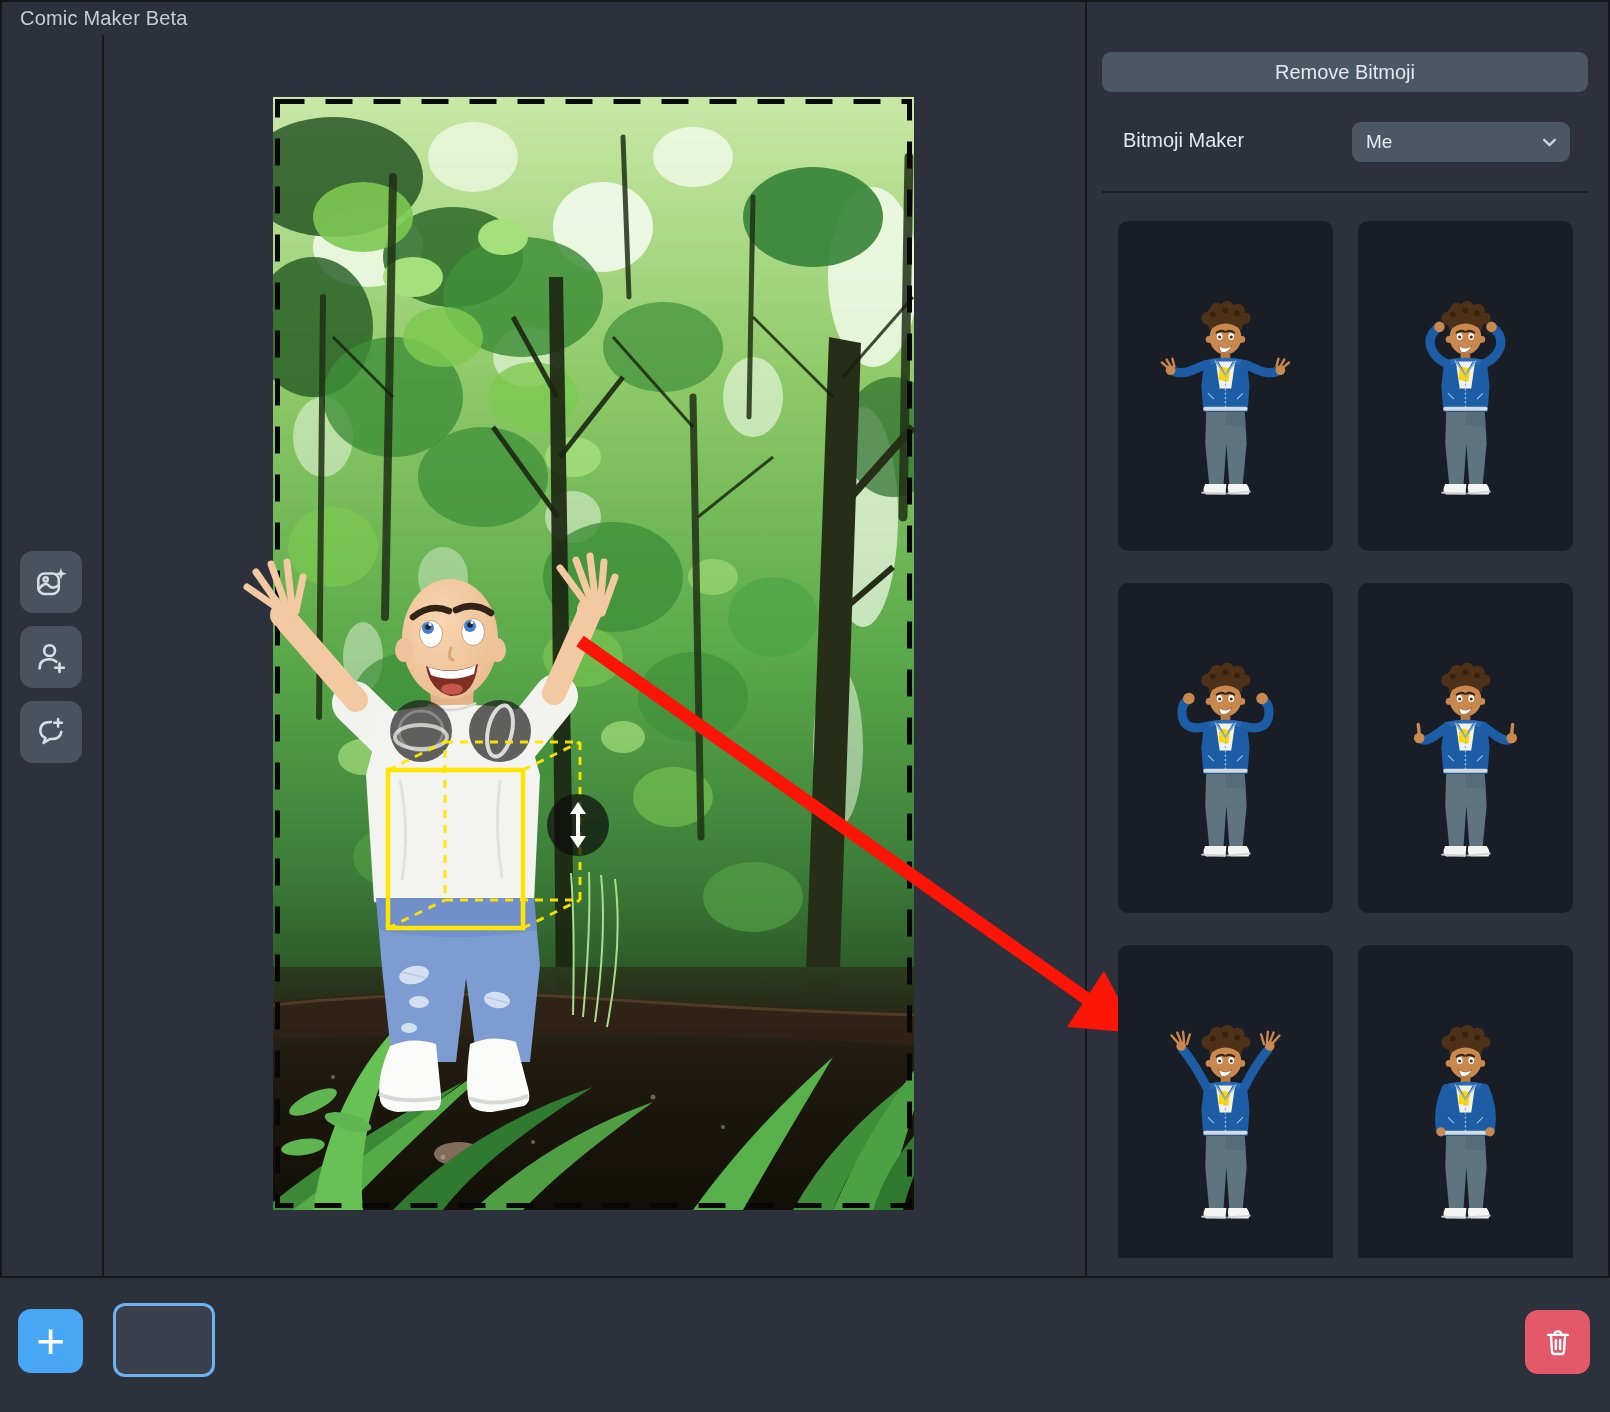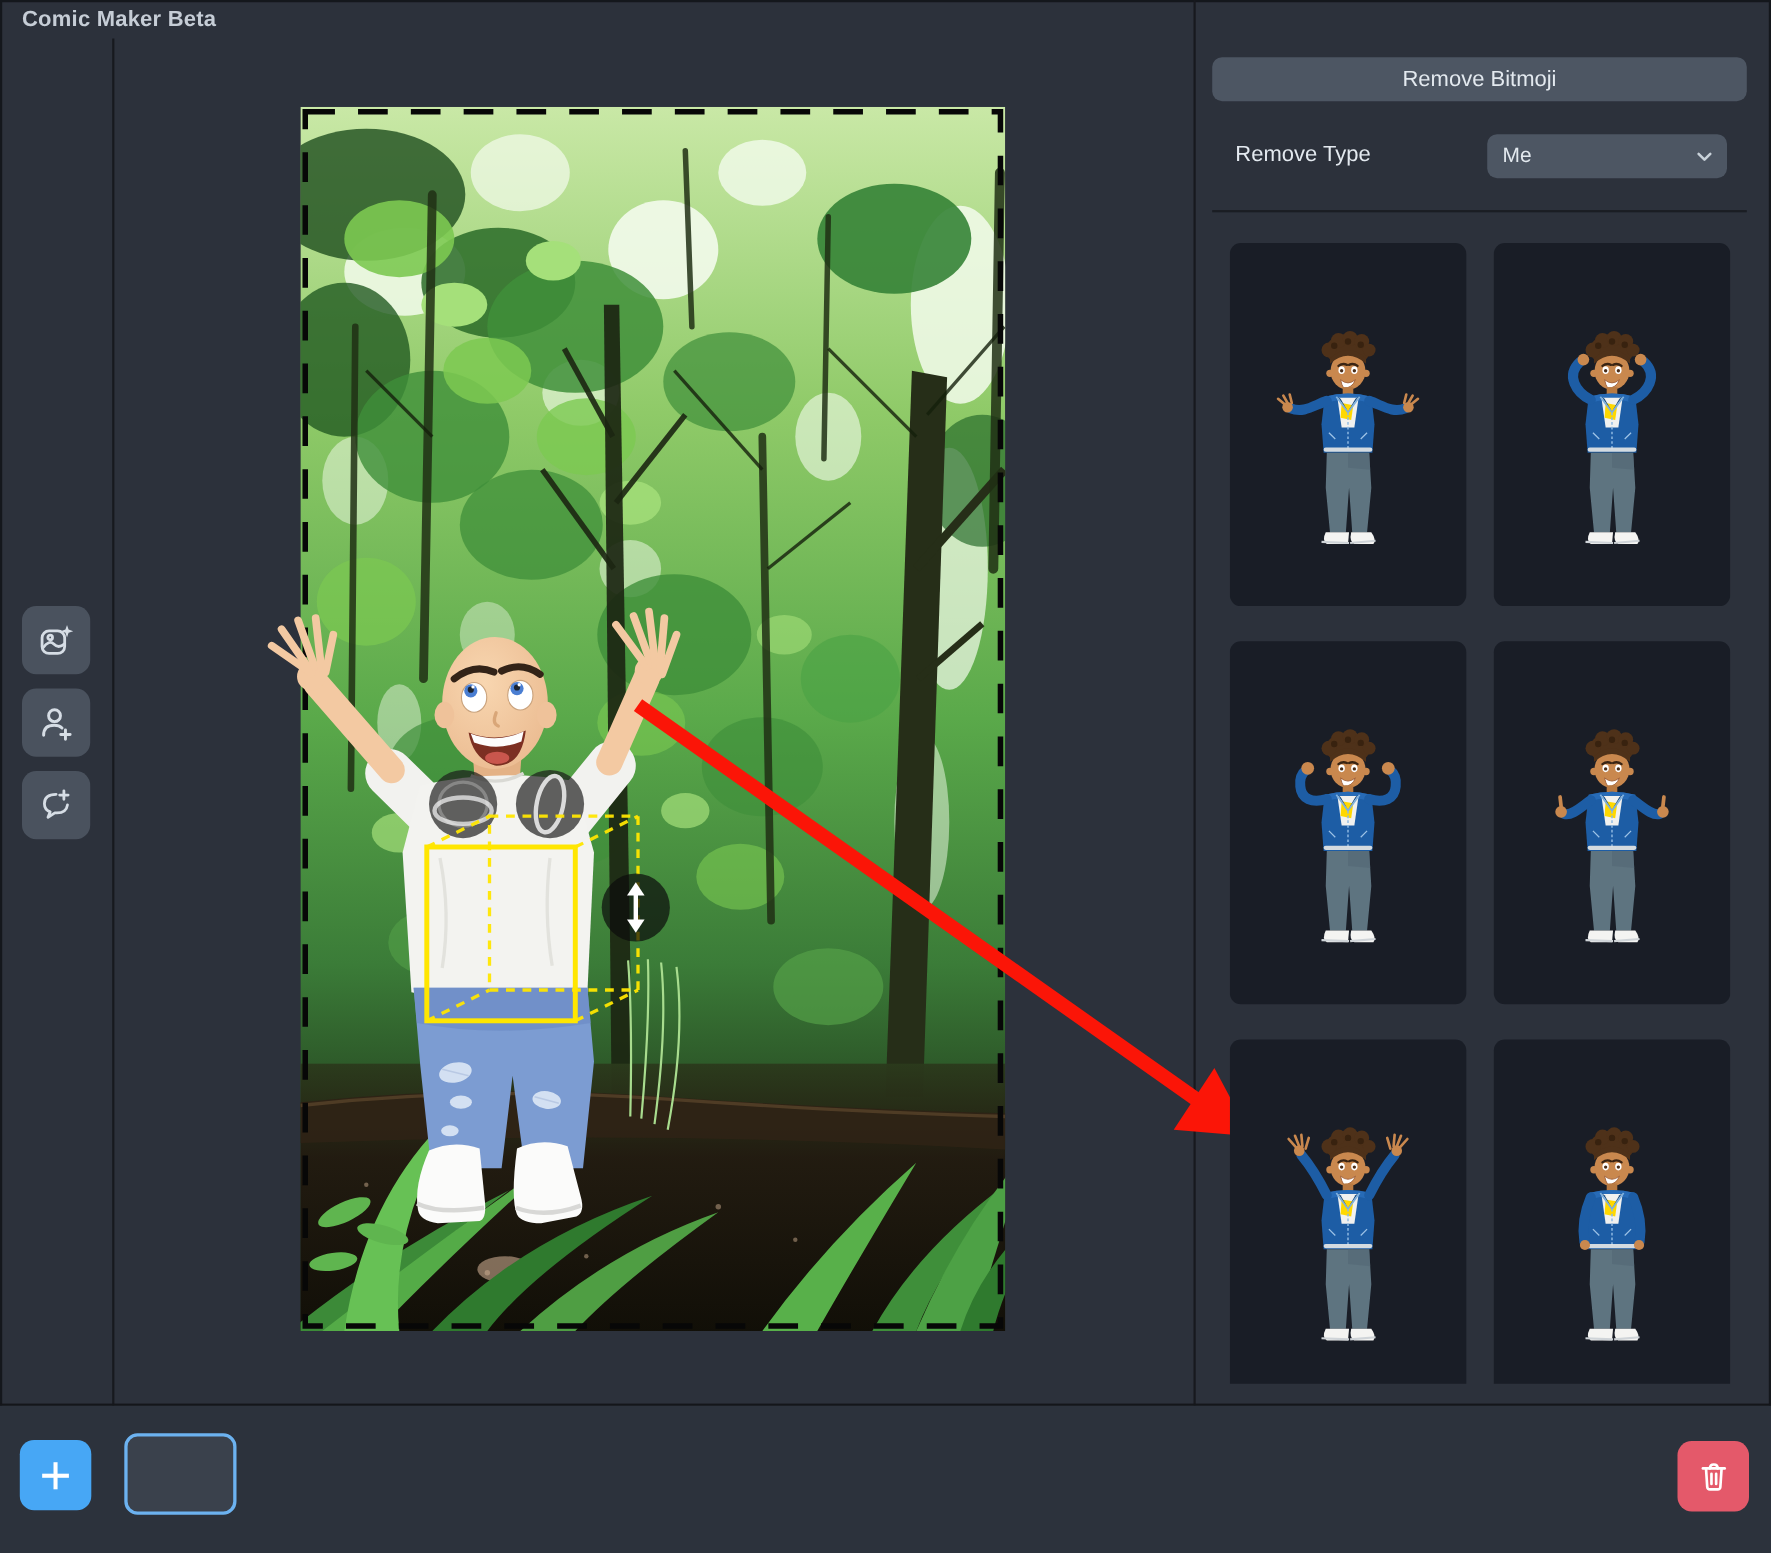--- a/index.html
+++ b/index.html
@@ -3,21 +3,21 @@
 <meta charset="utf-8">
 <style>
   html,body{margin:0;padding:0;background:#1d2127;}
   .app{
     position:relative;width:1610px;height:1412px;background:#2c313b;
     font-family:"Liberation Sans",sans-serif;overflow:hidden;
     box-shadow:inset 0 0 0 2px #14171c;
   }
   .v-div{position:absolute;width:2px;background:#17191e;}
   .h-div{position:absolute;height:2px;background:#14161a;}
-  .window-title{position:absolute;left:20px;top:7px;font-size:20px;font-weight:bold;color:#c6cdd6;letter-spacing:.2px;}
+  .window-title{position:absolute;left:20px;top:7px;font-size:20px;font-weight:normal;color:#c6cdd6;letter-spacing:.2px;}
   
   .tool-btn{position:absolute;left:20px;width:62px;height:62px;border-radius:13px;background:#4a525e;border:none;
     display:flex;align-items:center;justify-content:center;cursor:pointer;padding:0;}
   .tool-btn svg{width:34px;height:34px;}
   
   .canvas{position:absolute;left:273px;top:97px;width:641px;height:1113px;overflow:hidden;}
   .canvas svg{display:block;width:100%;height:100%;}
   .overlay{position:absolute;left:0;top:0;pointer-events:none;}
   
   .remove-btn{position:absolute;left:1102px;top:52px;width:486px;height:40px;border-radius:9px;border:none;
@@ -315,21 +315,21 @@
       <path d="M578,848 L570,836 L586,836 Z" fill="#fff"></path>
     </g>
 
     <g>
       <line x1="580" y1="641" x2="1087" y2="999" stroke="#fb1507" stroke-width="13"></line>
       <polygon points="1137,1033 1104,971 1067,1027" fill="#fb1507"></polygon>
     </g>
   </svg>
 
   <button class="remove-btn">Remove Bitmoji</button>
-  <span class="type-label">Remove Type</span>
+  <span class="type-label">Bitmoji Maker</span>
   <div class="dropdown">
     <span class="val">Me</span>
     <svg width="17" height="17" viewBox="0 0 16 16">
       <path d="M3,5.5 L8,10.5 L13,5.5" stroke="#c9d2da" stroke-width="2.2" fill="none" stroke-linecap="round" stroke-linejoin="round"></path>
     </svg>
   </div>
   <div class="panel-div"></div>
 
   <svg class="hidden-defs" aria-hidden="true">
     <defs>

